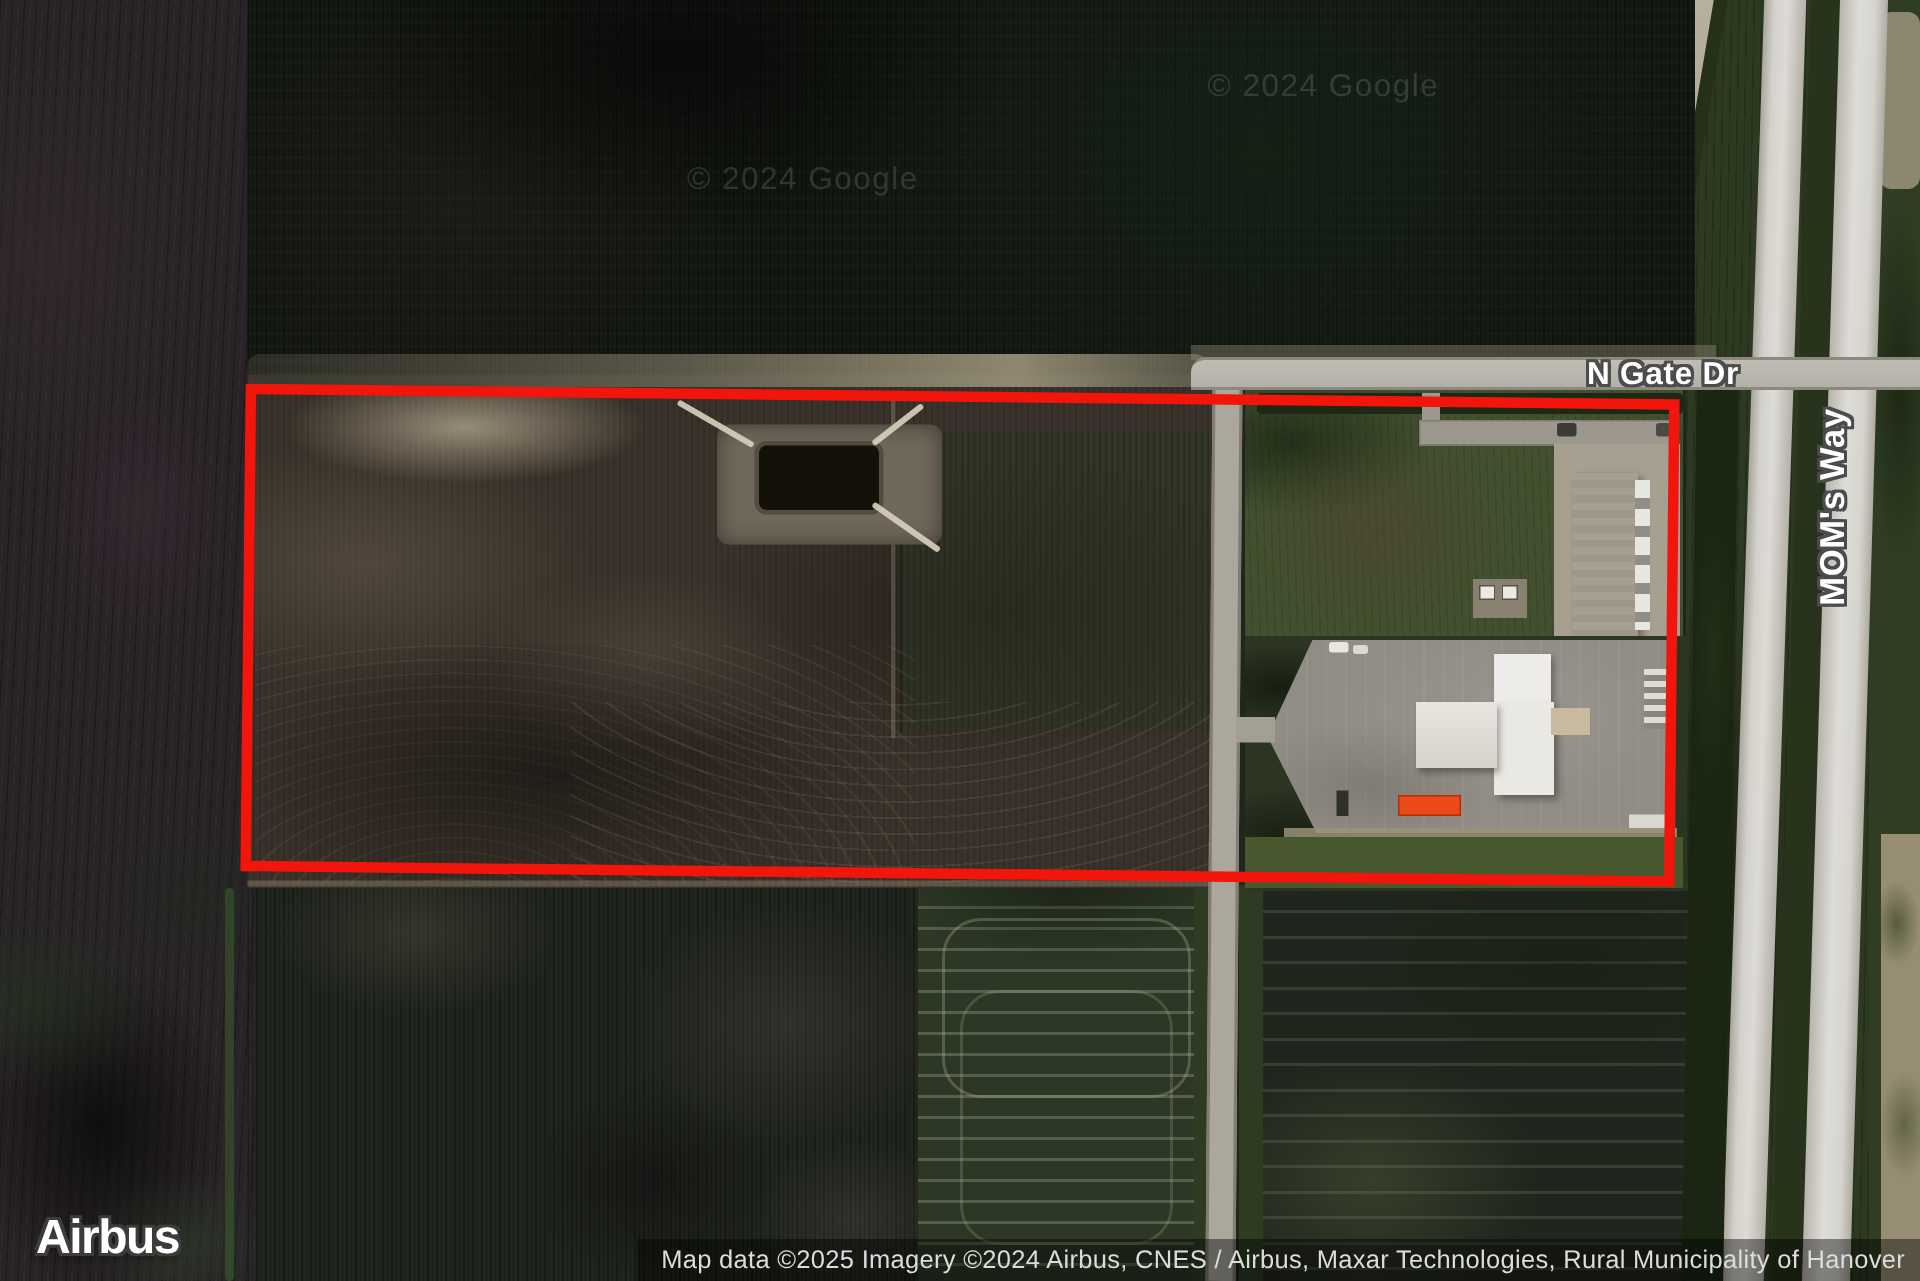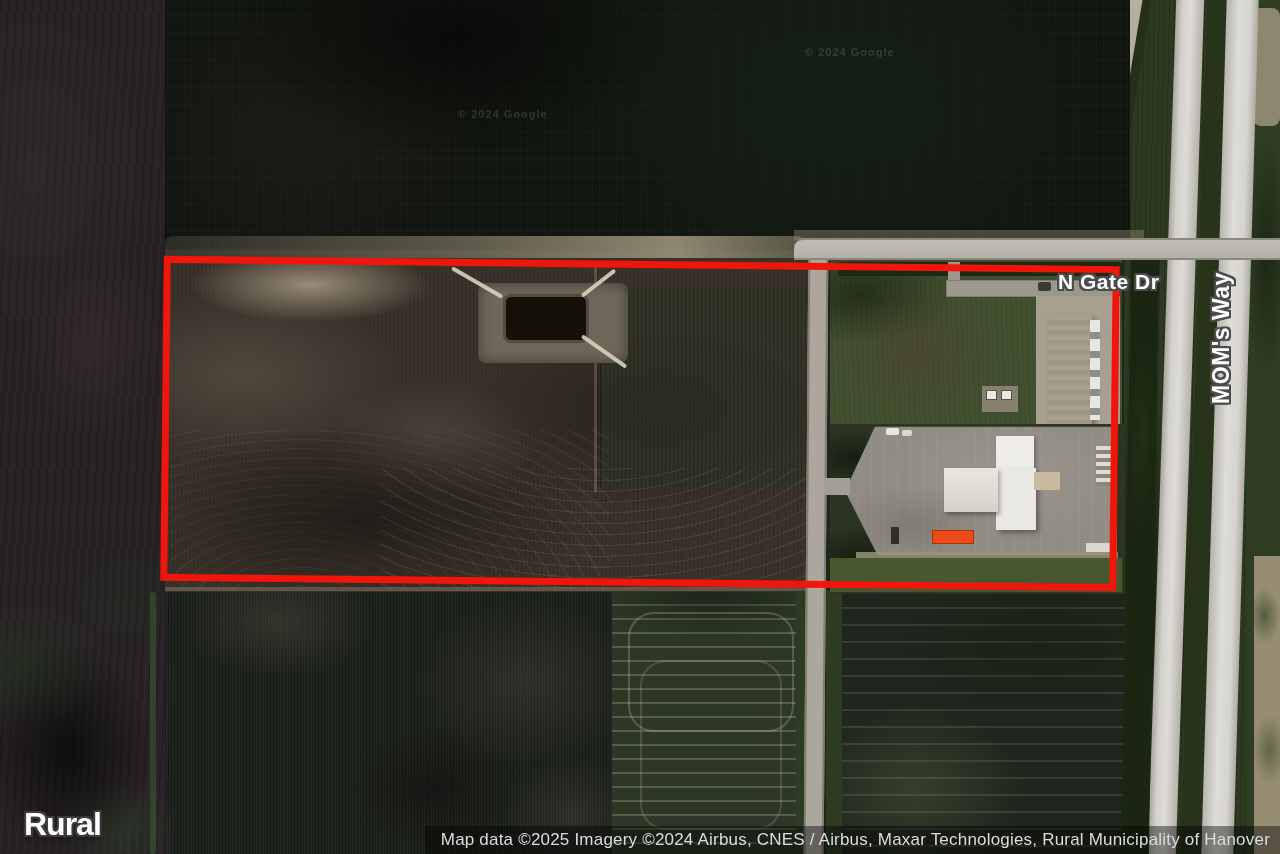--- a/index.html
+++ b/index.html
@@ -158,24 +158,24 @@
   #nGate{left:794px;top:238px;width:486px;height:22px;border-radius:10px 0 0 0;
     background:linear-gradient(180deg,#c0bdb5,#b3b0a8);
     border-top:2px solid #8d887d;border-bottom:2px solid #8d887d;}
 
   
   #parcelRect{left:162px;top:261px;width:956px;height:325px;border:7px solid #f2150b;
     transform:rotate(0.62deg);}
   .roadLabel{color:#fff;font-weight:bold;letter-spacing:.5px;white-space:nowrap;
     text-shadow:-2px -2px 0 #4c4c4c,2px -2px 0 #4c4c4c,-2px 2px 0 #4c4c4c,2px 2px 0 #4c4c4c,
       0 -2px 0 #4c4c4c,0 2px 0 #4c4c4c,-2px 0 0 #4c4c4c,2px 0 0 #4c4c4c;}
-  #lblNGate{left:1058px;top:238px;font-size:21px;margin-top:32px;}
+  #lblNGate{left:1058px;top:238px;font-size:21px;}
   #lblMoms{left:1127px;top:324px;width:190px;height:28px;font-size:23px;text-align:center;
     transform:rotate(-90deg);}
-  .wm{color:rgba(215,222,232,.16);font-size:11px;letter-spacing:1px;white-space:nowrap;font-weight:bold;}
+  .wm{color:rgba(215,222,232,.16);font-size:21px;letter-spacing:1px;white-space:nowrap;}
   #wm1{left:805px;top:46px;}
   #wm2{left:458px;top:108px;}
 
   
   #googleLogo{left:24px;top:806px;font-size:32px;font-weight:bold;color:#fff;letter-spacing:-1px;
     text-shadow:-2px -2px 0 #3c3c3c,2px -2px 0 #3c3c3c,-2px 2px 0 #3c3c3c,2px 2px 0 #3c3c3c,
       0 3px 4px rgba(0,0,0,.5);cursor:pointer;}
   #attrBar{right:0;bottom:0;height:28px;background:rgba(0,0,0,.42);display:flex;align-items:center;
     padding:0 10px 0 16px;}
   #attrText{color:#dcdcdc;font-size:17px;letter-spacing:.2px;white-space:nowrap;}
@@ -252,18 +252,18 @@
   <div class="abs" id="vRoadConn"></div>
   <div class="abs" id="nGateShoulder"></div>
   <div class="abs" id="nGate"></div>
 
   <div class="abs" id="parcelRect"></div>
   <div class="abs wm" id="wm1">© 2024 Google</div>
   <div class="abs wm" id="wm2">© 2024 Google</div>
   <div class="abs roadLabel" id="lblNGate">N Gate Dr</div>
   <div class="abs roadLabel" id="lblMoms">MOM's Way</div>
 
-  <div class="abs" id="googleLogo">Rural</div>
+  <div class="abs" id="googleLogo">Airbus</div>
   <div class="abs" id="attrBar">
     <span id="attrText">Map data ©2025 Imagery ©2024 Airbus, CNES / Airbus, Maxar Technologies, Rural Municipality of Hanover</span>
   </div>
 
 </div>
 
 </body></html>

